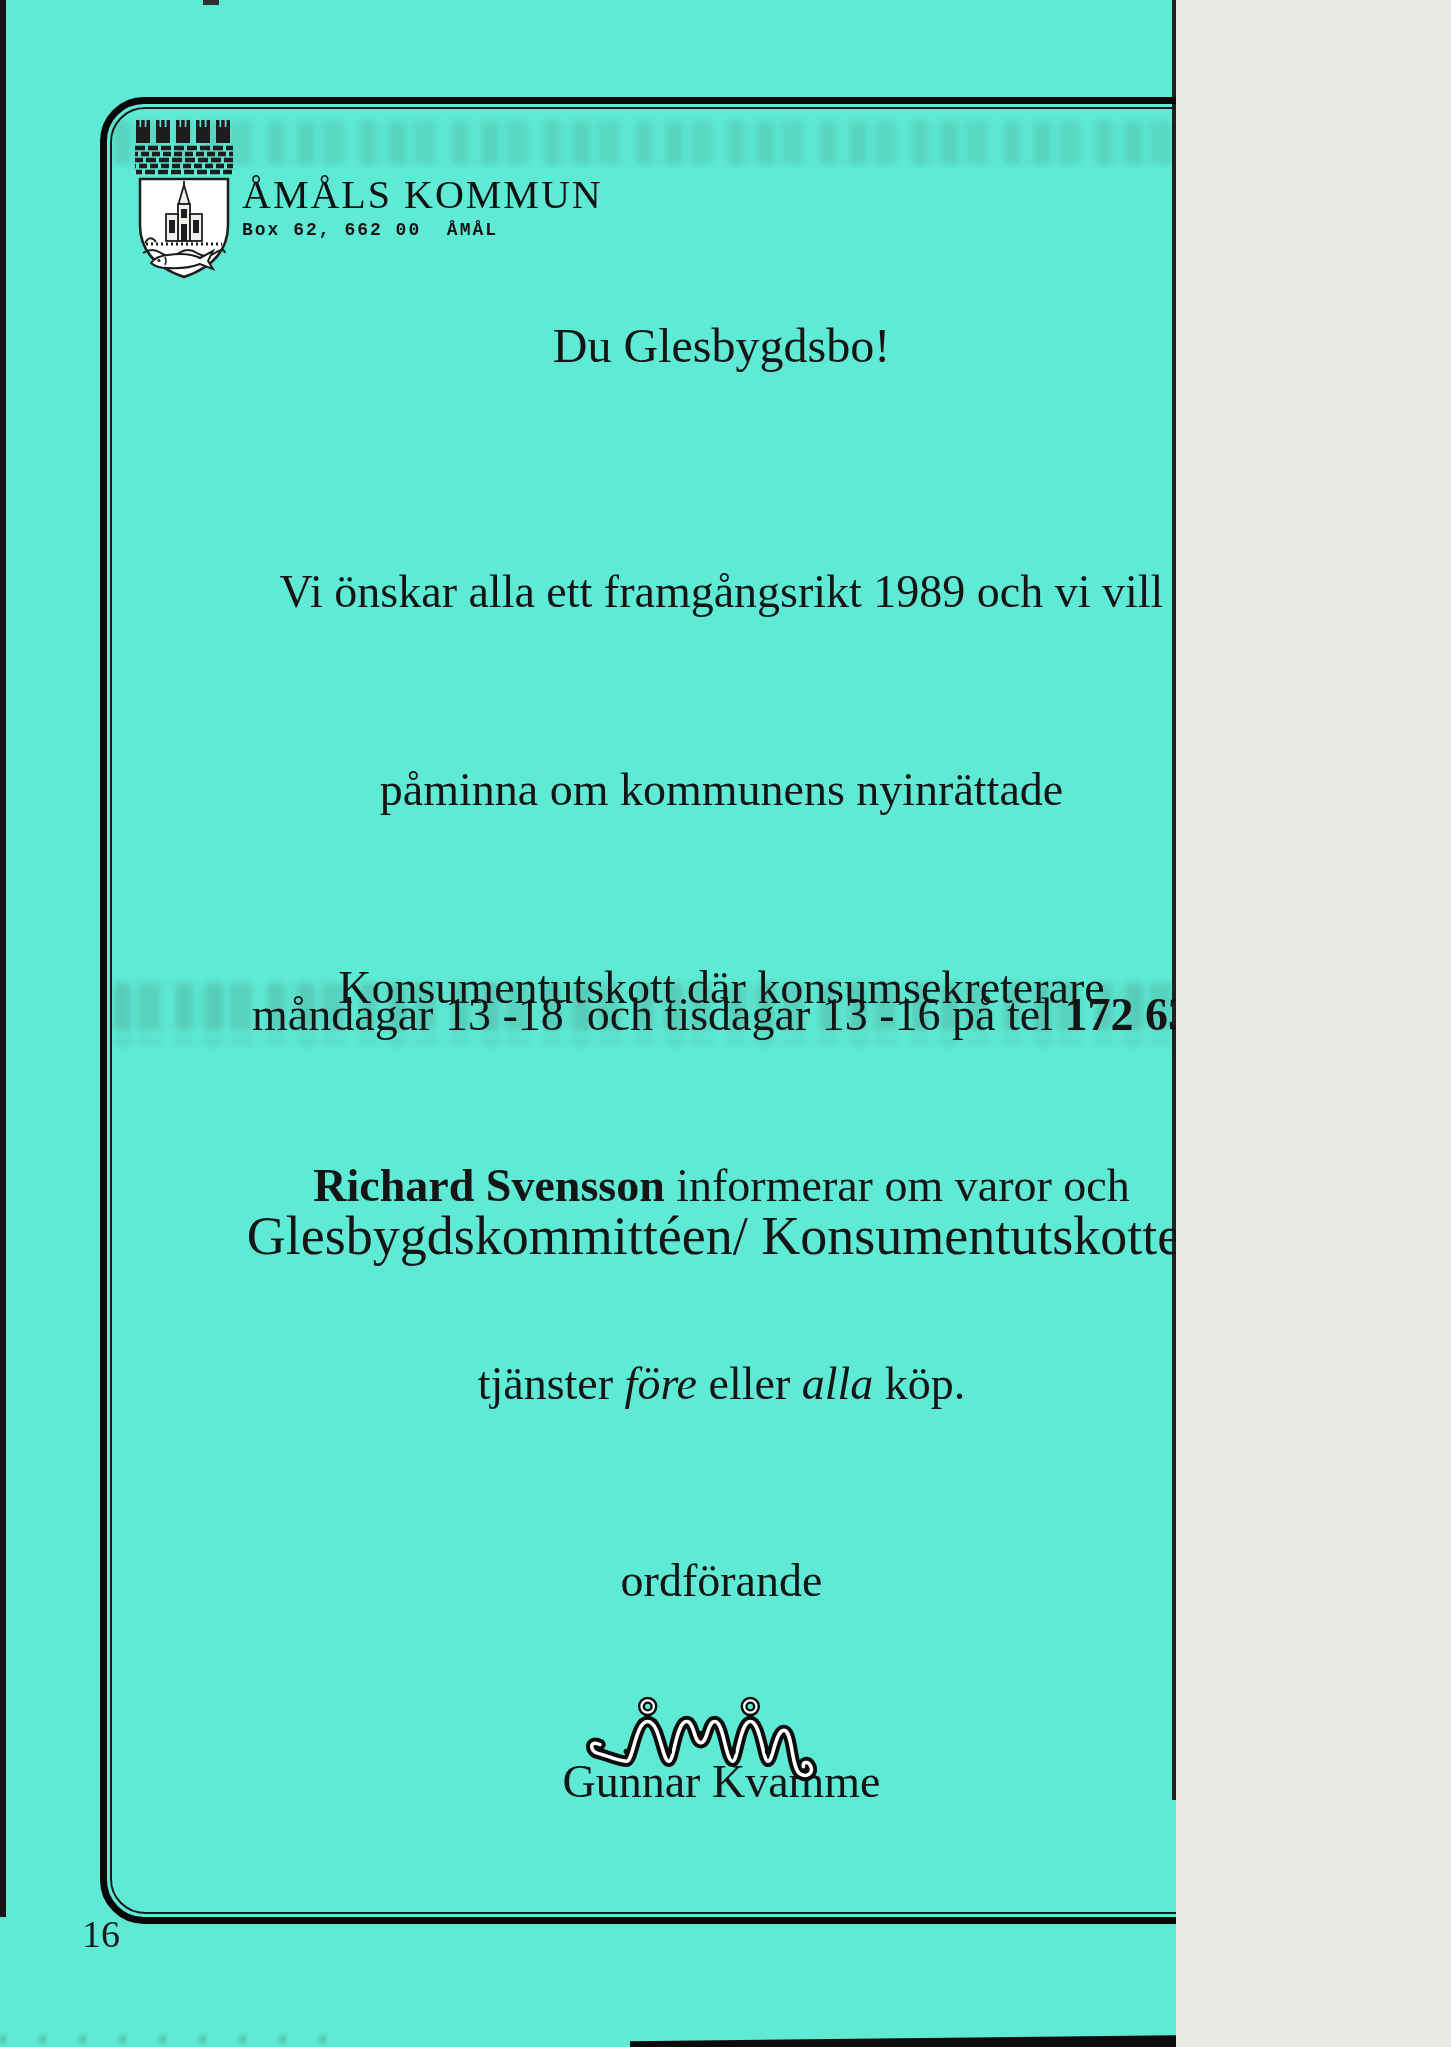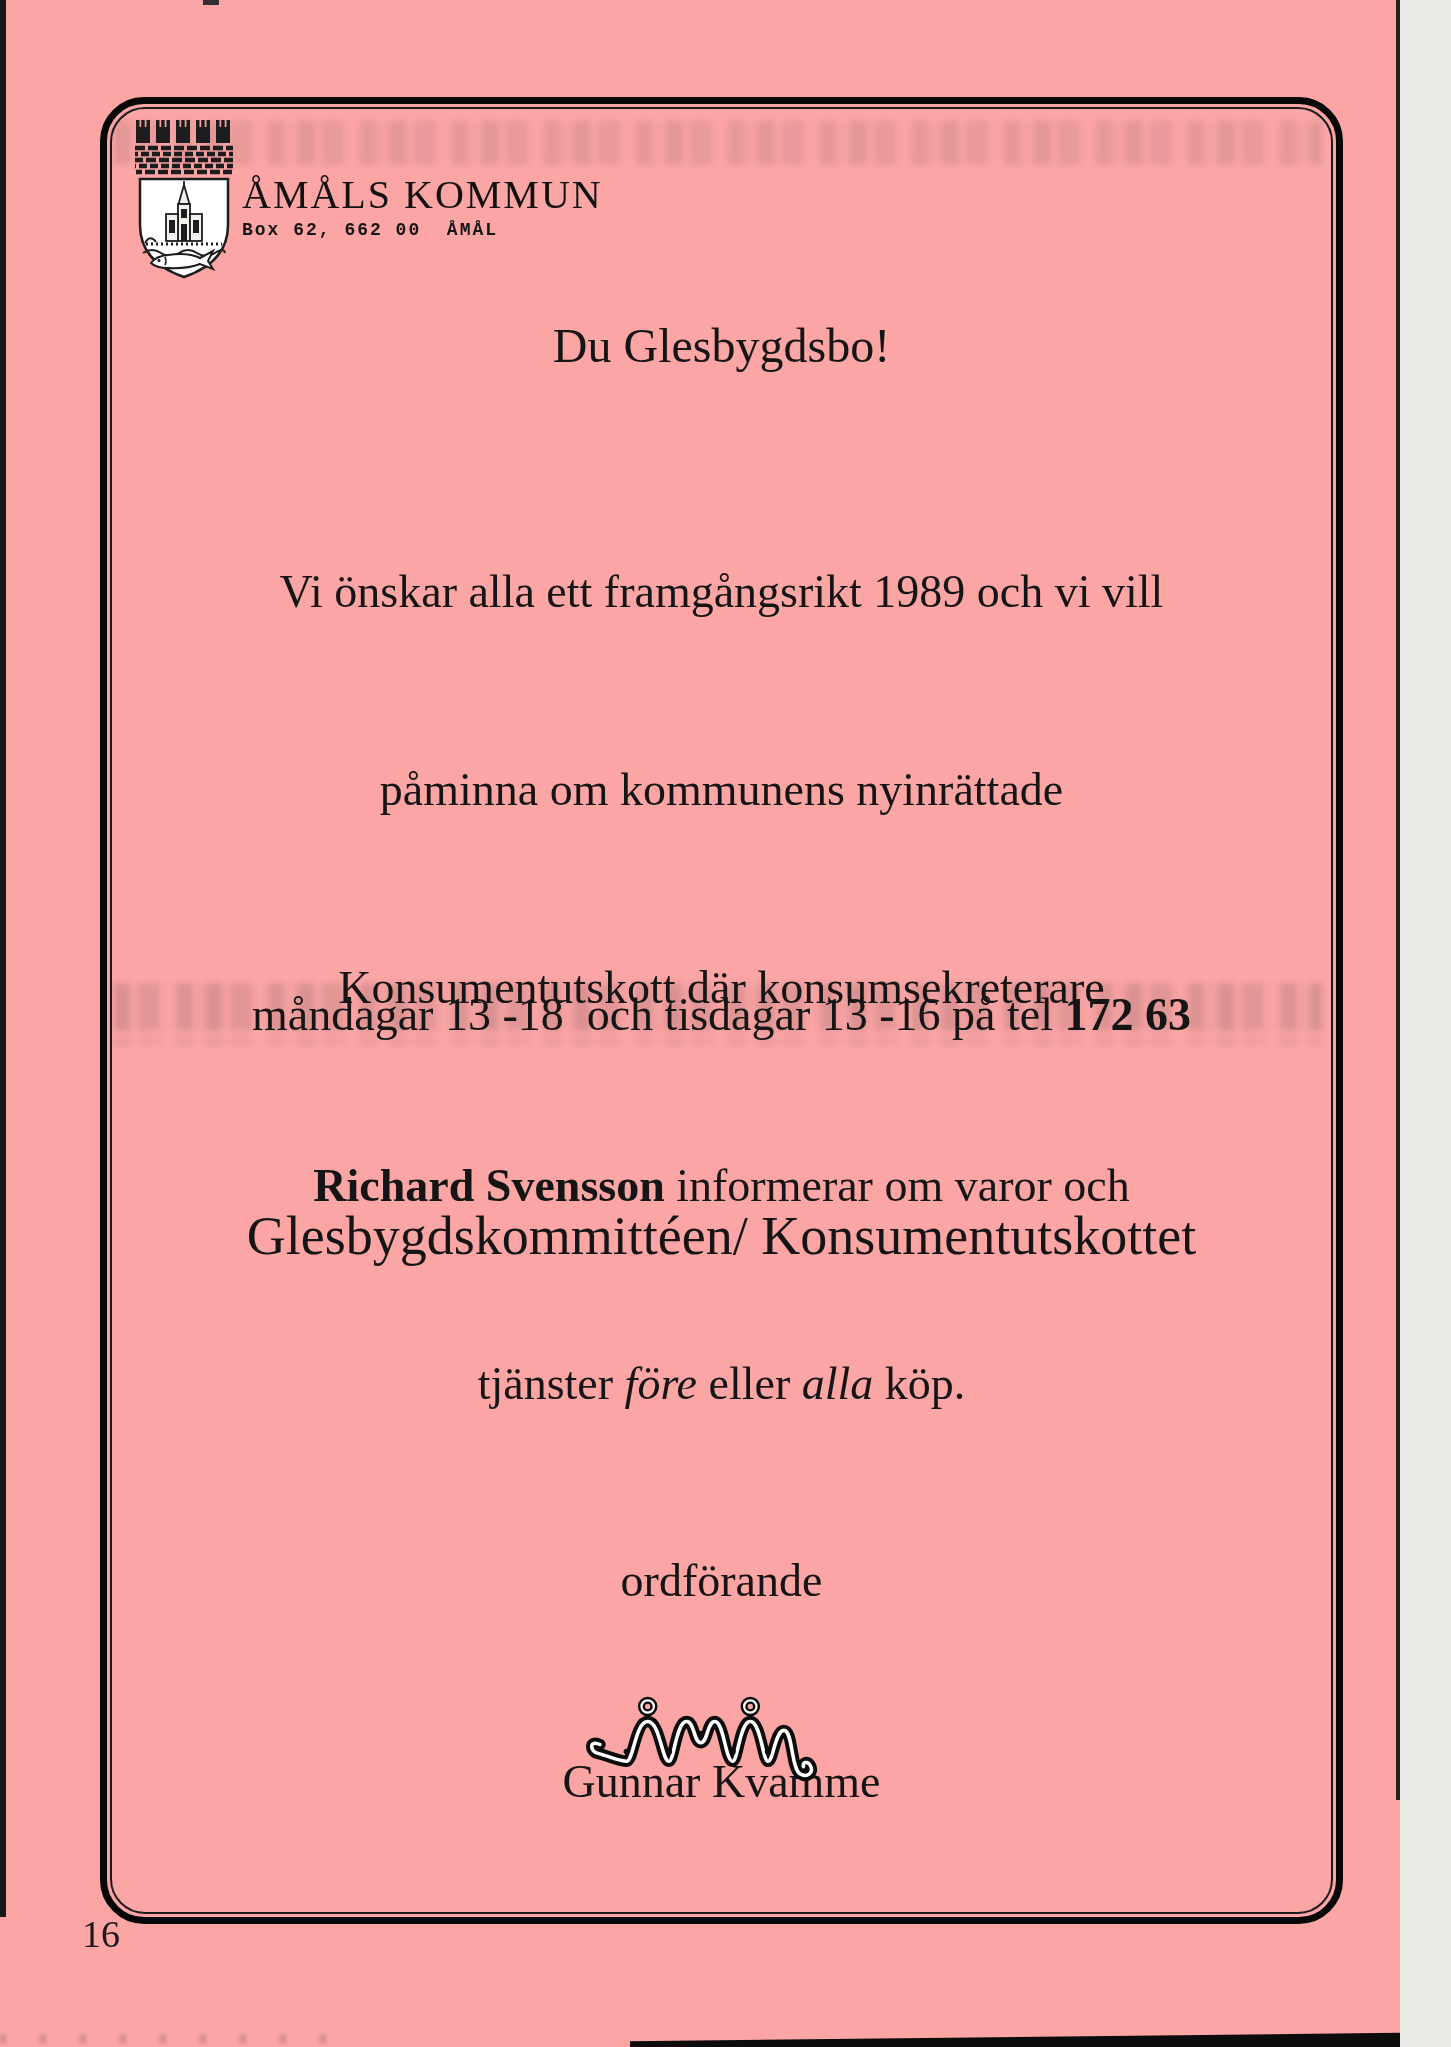--- a/index.html
+++ b/index.html
@@ -1,18 +1,18 @@
 <!DOCTYPE html>
 <html><head>
 <meta charset="utf-8">
 <style>
   html,body { margin:0; padding:0; background:#e9e9e6; }
   .page {
-    position:relative; width:1400px; height:2047px;
-    background:#fca5a5; overflow:hidden;
+    position:relative; width:1176px; height:2047px;
+    background:#5eead4; overflow:hidden;
     font-family:"Liberation Serif", serif;
     color:#151515;
   }
   
   .scan-left-strip { position:absolute; left:0; top:0; width:6px; height:1917px; background:#161616; }
   .scan-top-tick { position:absolute; left:203px; top:0; width:16px; height:5px; background:#2f2f2f; }
   .scan-right-line { position:absolute; right:0; top:0; width:4px; height:1800px; background:#202020; }
   .scan-bottom-wedge {
     position:absolute; left:630px; bottom:0; width:821px; height:19px; background:#0c0c0c;
     clip-path:polygon(0 70%, 100% 22%, 100% 100%, 0 100%);

